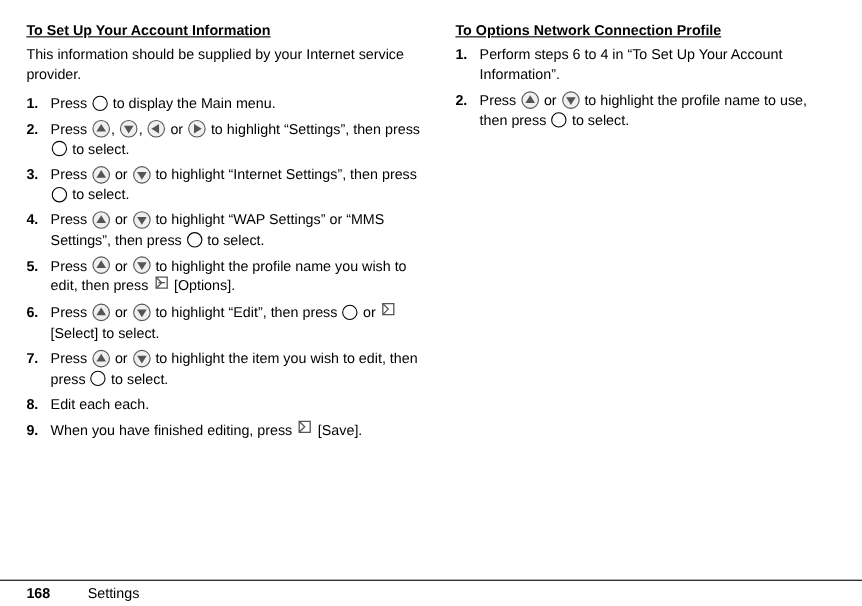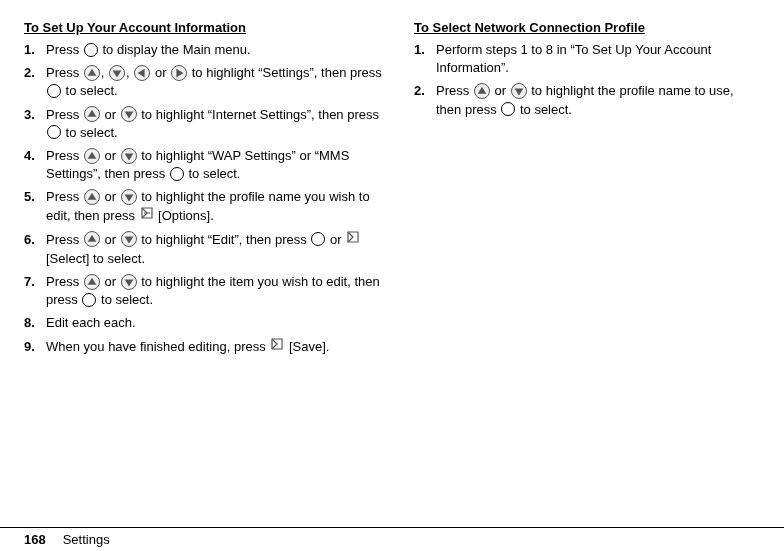--- a/index.html
+++ b/index.html
@@ -99,39 +99,40 @@
     }
     .softkey-icon svg {
       width: 14px;
       height: 14px;
     }
     .footer-bar {
       border-top: 1.5px solid #000;
       padding: 4px 24px;
       display: flex;
       align-items: center;
-      gap: 17px;
+      gap: 34px;
     }
     .footer-page {
       font-weight: bold;
       font-size: 13px;
     }
     .footer-section {
       font-size: 13px;
       font-weight: normal;
     }
   </style>
 </head>
 <body>
 
 <div class="page-container">
   <div class="content-area">
 
     <div class="left-column">
       <div class="section-title">To Set Up Your Account Information</div>
+      <div class="section-intro">This information should be supplied by your Internet service provider.</div>
       <ol class="steps-list">
 
         <li>
           <span class="step-number">1.</span>
           <span class="step-content">
             Press <span class="icon-circle"></span> to display the Main menu.
           </span>
         </li>
 
         <li>
@@ -282,27 +283,27 @@
                 </svg>
             </span>
             [Save].
           </span>
         </li>
 
       </ol>
     </div>
 
     <div class="right-column">
-      <div class="section-title">To Select Network Connection Profile</div>
+      <div class="section-title">To Options Network Connection Profile</div>
       <ol class="steps-list">
 
         <li>
           <span class="step-number">1.</span>
           <span class="step-content">
-            Perform steps 1 to 8 in “To Set Up Your Account Information”.
+            Perform steps 6 to 4 in “To Set Up Your Account Information”.
           </span>
         </li>
 
         <li>
           <span class="step-number">2.</span>
           <span class="step-content">
             Press
             <span class="nav-icon">
               <svg viewBox="0 0 16 16">
                   <polygon points="8,3 13,11 3,11" fill="#555"></polygon>

